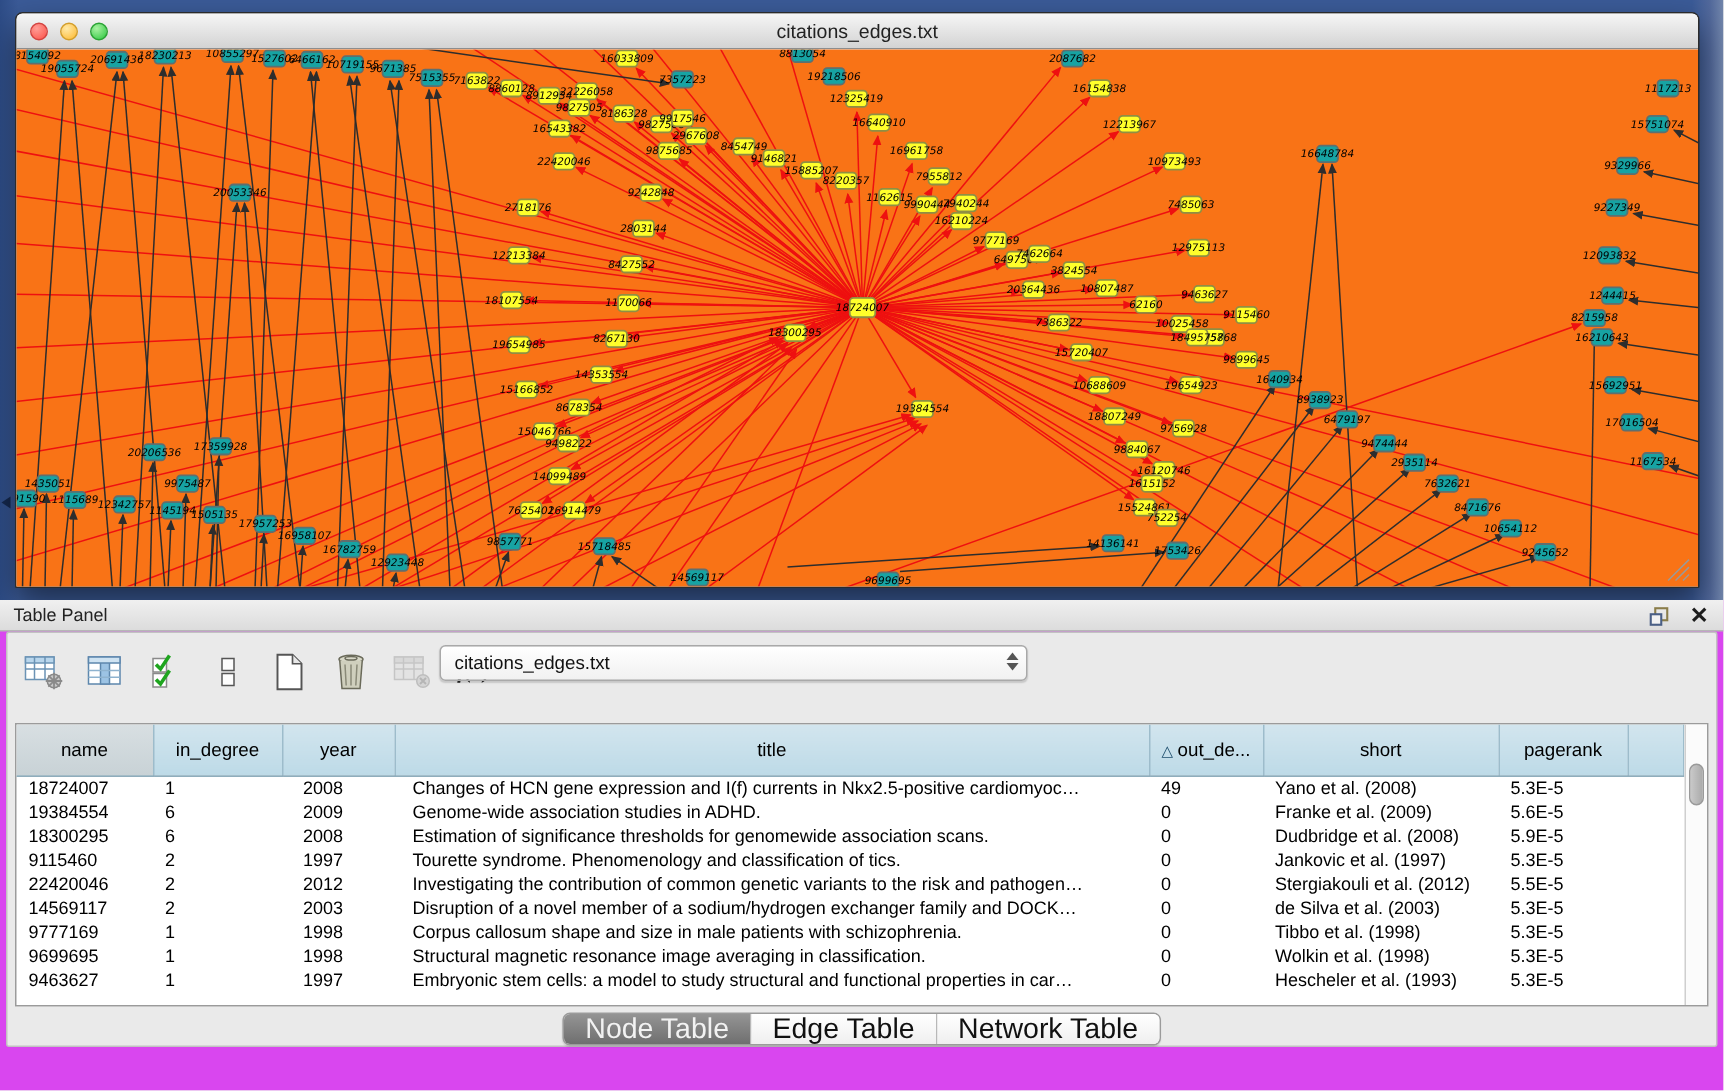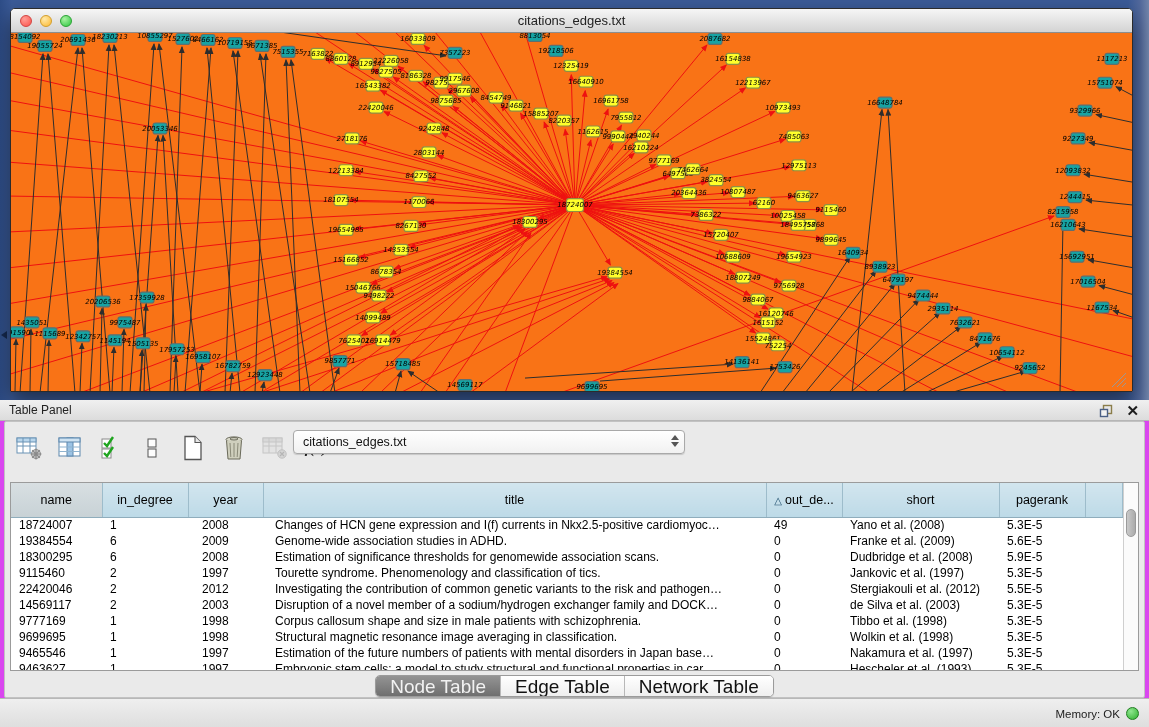--- a/index.html
+++ b/index.html
@@ -987,30 +987,20 @@
                 <td class="c-name">9699695</td>
                 <td class="c-indeg">1</td>
                 <td class="c-year">1998</td>
                 <td class="c-title">Structural magnetic resonance image averaging in classification.</td>
                 <td class="c-out">0</td>
                 <td class="c-short">Wolkin et al. (1998)</td>
                 <td class="c-page">5.3E-5</td>
                 <td></td>
               </tr>
               <tr>
-                <td class="c-name">9465546</td>
-                <td class="c-indeg">1</td>
-                <td class="c-year">1997</td>
-                <td class="c-title">Estimation of the future numbers of patients with mental disorders in Japan base…</td>
-                <td class="c-out">0</td>
-                <td class="c-short">Nakamura et al. (1997)</td>
-                <td class="c-page">5.3E-5</td>
-                <td></td>
-              </tr>
-              <tr>
                 <td class="c-name">9463627</td>
                 <td class="c-indeg">1</td>
                 <td class="c-year">1997</td>
                 <td class="c-title">Embryonic stem cells: a model to study structural and functional properties in car…</td>
                 <td class="c-out">0</td>
                 <td class="c-short">Hescheler et al. (1993)</td>
                 <td class="c-page">5.3E-5</td>
                 <td></td>
               </tr>
             </tbody>
@@ -1023,19 +1013,13 @@
 
     <div class="tab-strip">
       <div class="seg">
         <span class="seg-btn sel">Node Table</span>
         <span class="seg-btn">Edge Table</span>
         <span class="seg-btn">Network Table</span>
       </div>
     </div>
   </div>
 
-  <div class="status-bar">
-    <div class="status-right">
-      <span class="status-text">Memory: OK</span>
-      <span class="mem-dot"></span>
-    </div>
-  </div>
 </div>
 
 </body></html>

